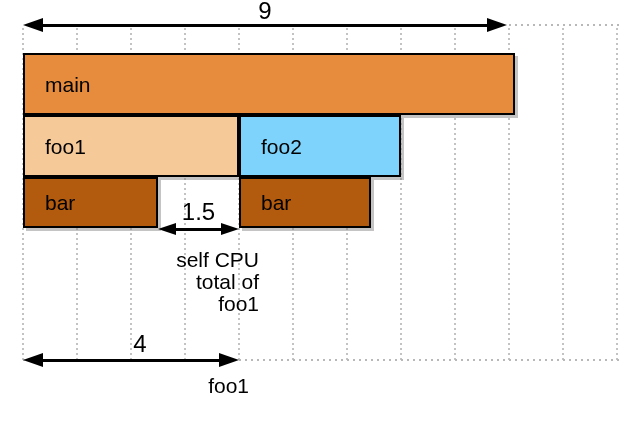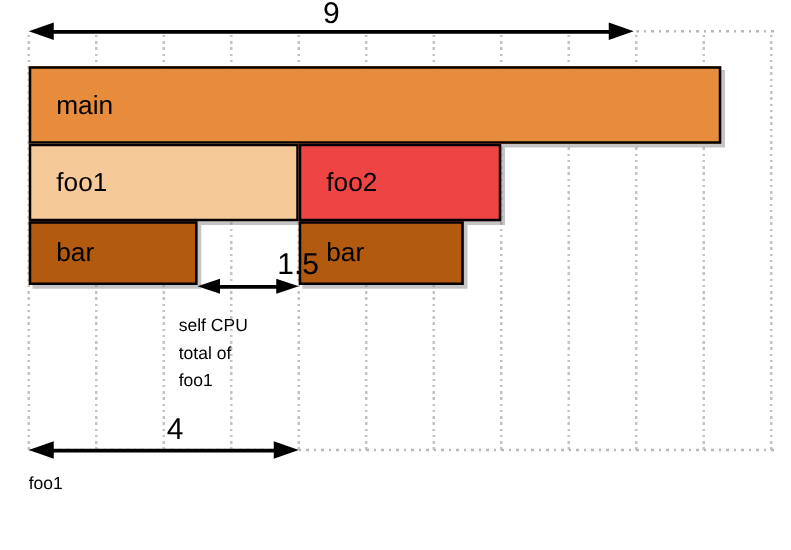--- a/index.html
+++ b/index.html
@@ -23,38 +23,38 @@
   }
   
   .frame{
     position:absolute;box-sizing:border-box;
     border:2px solid #000;
     display:flex;align-items:center;
     padding-left:20px;
     font-size:21px;line-height:21px;
     box-shadow:3px 3px 0 rgba(125,125,125,0.45);
   }
-  .r-main{left:23px;top:53px;width:554px;height:62px;background:#E78C3D;}
+  .r-main{left:23px;top:53px;width:492px;height:62px;background:#E78C3D;}
   .r-foo1{left:23px;top:115px;width:216px;height:62px;background:#F6C998;}
-  .r-foo2{left:239px;top:115px;width:162px;height:62px;background:#ef4444;}
+  .r-foo2{left:239px;top:115px;width:162px;height:62px;background:#7dd3fc;}
   .r-bar1{left:23px;top:177px;width:135px;height:51px;background:#B25A0E;}
   .r-bar2{left:239px;top:177px;width:132px;height:51px;background:#B25A0E;}
   
   .aline{position:absolute;height:3px;background:#000;}
   .ah{position:absolute;width:0;height:0;}
   .ah-l{border-top:7px solid transparent;border-bottom:7px solid transparent;border-right:20px solid #000;}
   .ah-r{border-top:7px solid transparent;border-bottom:7px solid transparent;border-left:20px solid #000;}
   .ah-sm-l{border-top:6px solid transparent;border-bottom:6px solid transparent;border-right:18px solid #000;}
   .ah-sm-r{border-top:6px solid transparent;border-bottom:6px solid transparent;border-left:18px solid #000;}
   
   .num{position:absolute;text-align:center;font-size:24px;line-height:24px;}
-  .caption{position:absolute;text-align:left;font-size:14px;line-height:22px;}
+  .caption{position:absolute;text-align:right;font-size:21px;line-height:22px;}
   .caption span{display:block;}
   .n9{left:23px;width:484px;top:-1px;}
-  .n15{left:158px;width:81px;top:200px;padding-left:40px;}
+  .n15{left:158px;width:81px;top:200px;}
   .n4{left:40px;width:200px;top:332px;}
   .cap-self{left:143px;width:116px;top:249px;}
   .cap-total{left:23px;width:226px;top:375px;}
 </style>
 </head>
 <body>
 
 <div id="canvas">
 
   <div class="vgrid" style="left:22px"></div>

